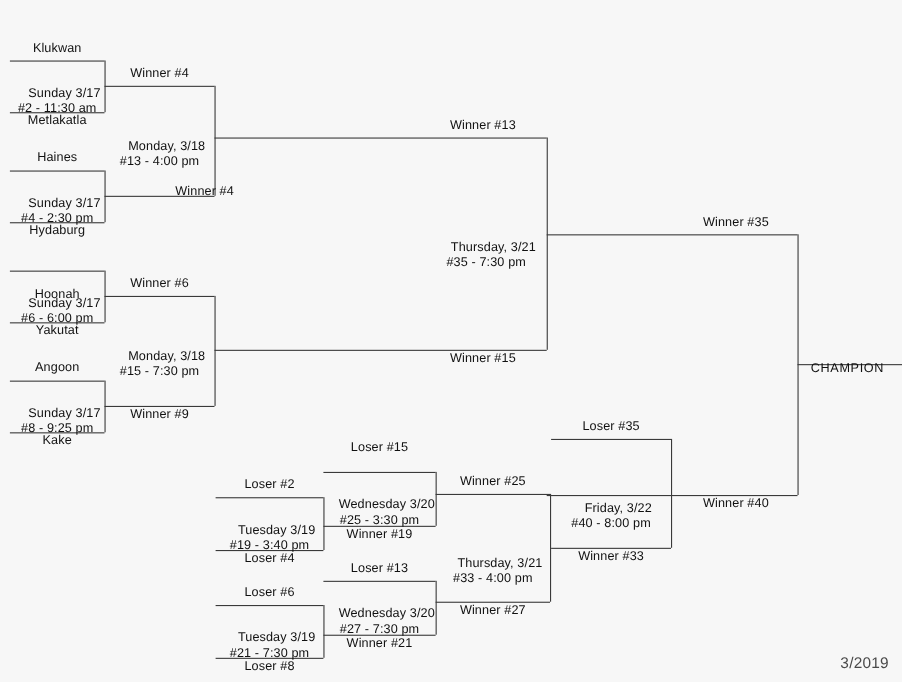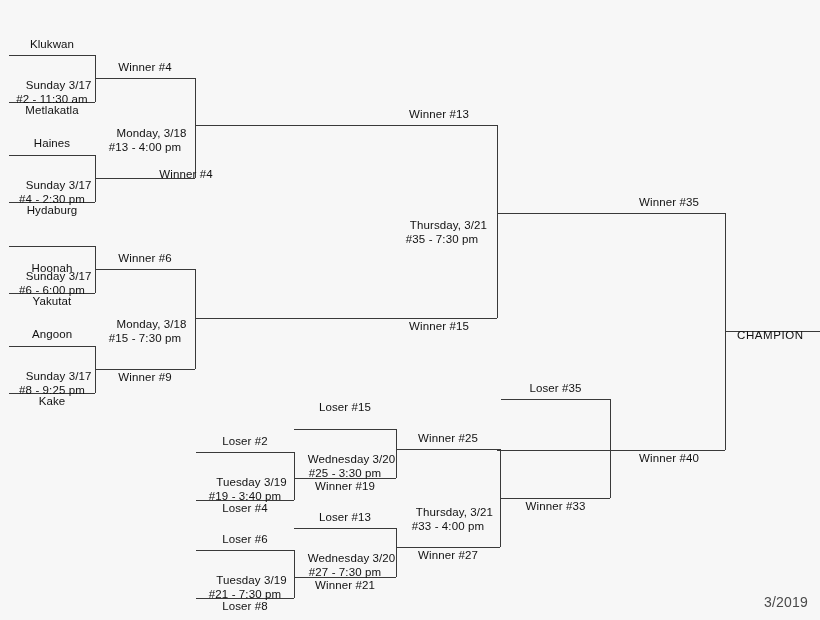--- a/index.html
+++ b/index.html
@@ -180,16 +180,19 @@
   <div class="lbl slot" style="left:396px; top:549px; width:104px;">Winner #27</div>
   <div class="lbl game" style="left:392px; top:491px; width:112px;">
     <span>Thursday, 3/21</span><span class="l2">#33 - 4:00 pm</span>
   </div>
 
   <div class="hline" style="left:501px; top:399px; width:109px;"></div>
   <div class="vline" style="left:610px; top:399px; height:99px;"></div>
   <div class="hline" style="left:501px; top:498px; width:109px;"></div>
   <div class="lbl slot" style="left:501px; top:382px; width:109px;">Loser #35</div>
   <div class="lbl slot" style="left:501px; top:500px; width:109px;">Winner #33</div>
+  <div class="lbl game" style="left:497px; top:441px; width:117px;">
+    <span>Friday, 3/22</span><span class="l2">#40 - 8:00 pm</span>
+  </div>
 
   <div class="stamp">3/2019</div>
 
 </div>
 
 </body></html>

